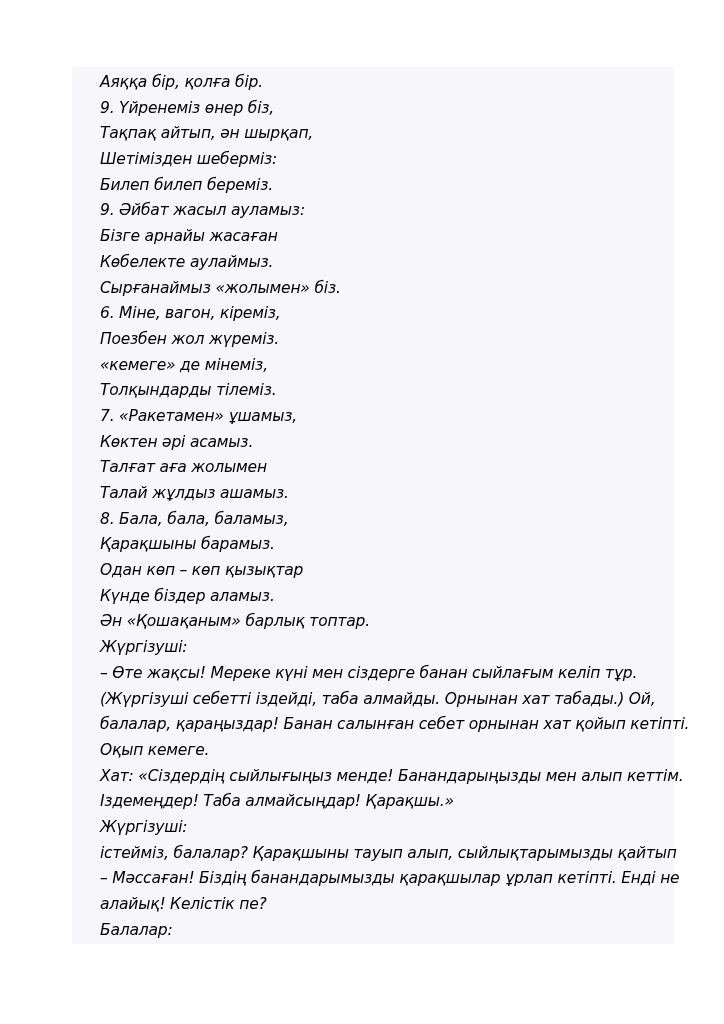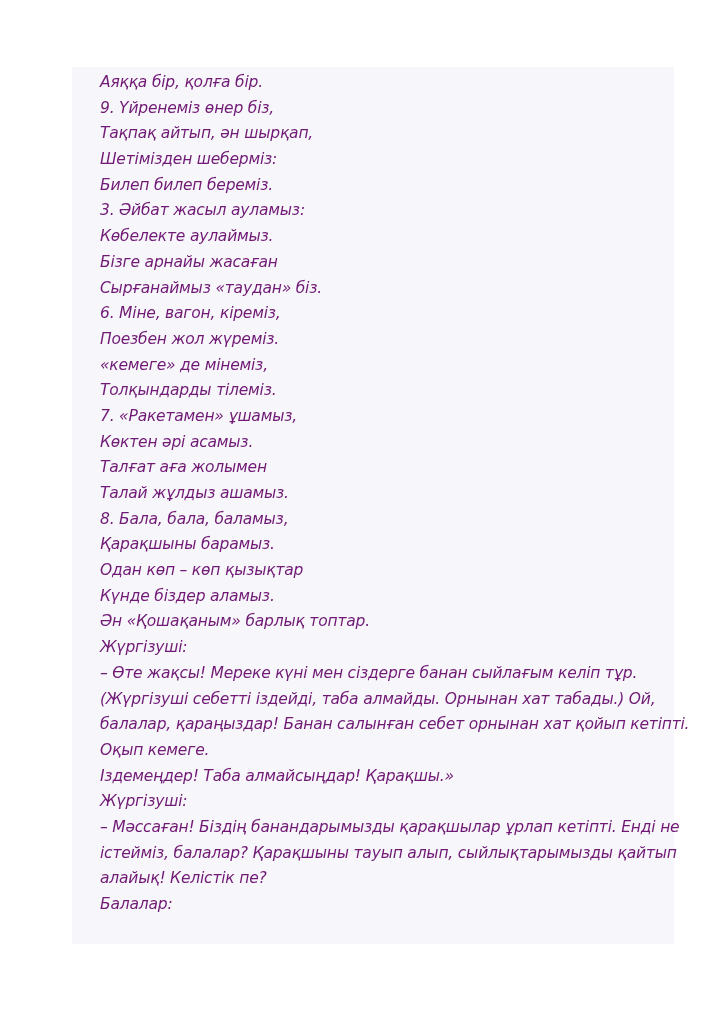--- a/index.html
+++ b/index.html
@@ -27,57 +27,58 @@
     box-sizing: border-box;
     padding: 3px 20px 0 28px;
   }
   .text-line {
     font-family: "DejaVu Sans", sans-serif;
     font-style: italic;
     font-size: 15.5px;
     line-height: 25.7px;
     height: 25.7px;
     letter-spacing: -0.2px;
-    color: #701a75;
+    color: #000000;
     white-space: pre;
     overflow: visible;
   }
 </style>
 </head>
 <body>
 
 <div class="page">
   <div class="text-block">
       <div class="text-line">Аяққа бір, қолға бір.</div>
       <div class="text-line">9. Үйренеміз өнер біз,</div>
       <div class="text-line">Тақпақ айтып, ән шырқап,</div>
       <div class="text-line">Шетімізден шеберміз:</div>
       <div class="text-line">Билеп билеп береміз.</div>
-      <div class="text-line">3. Әйбат жасыл ауламыз:</div>
+      <div class="text-line">9. Әйбат жасыл ауламыз:</div>
+      <div class="text-line">Бізге арнайы жасаған</div>
       <div class="text-line">Көбелекте аулаймыз.</div>
-      <div class="text-line">Бізге арнайы жасаған</div>
-      <div class="text-line">Сырғанаймыз «таудан» біз.</div>
+      <div class="text-line">Сырғанаймыз «жолымен» біз.</div>
       <div class="text-line">6. Міне, вагон, кіреміз,</div>
       <div class="text-line">Поезбен жол жүреміз.</div>
       <div class="text-line">«кемеге» де мінеміз,</div>
       <div class="text-line">Толқындарды тілеміз.</div>
       <div class="text-line">7. «Ракетамен» ұшамыз,</div>
       <div class="text-line">Көктен әрі асамыз.</div>
       <div class="text-line">Талғат аға жолымен</div>
       <div class="text-line">Талай жұлдыз ашамыз.</div>
       <div class="text-line">8. Бала, бала, баламыз,</div>
       <div class="text-line">Қарақшыны барамыз.</div>
       <div class="text-line">Одан көп – көп қызықтар</div>
       <div class="text-line">Күнде біздер аламыз.</div>
       <div class="text-line">Ән «Қошақаным» барлық топтар.</div>
       <div class="text-line">Жүргізуші:</div>
       <div class="text-line">– Өте жақсы! Мереке күні мен сіздерге банан сыйлағым келіп тұр.</div>
       <div class="text-line">(Жүргізуші себетті іздейді, таба алмайды. Орнынан хат табады.) Ой,</div>
       <div class="text-line">балалар, қараңыздар! Банан салынған себет орнынан хат қойып кетіпті.</div>
       <div class="text-line">Оқып кемеге.</div>
+      <div class="text-line">Хат: «Сіздердің сыйлығыңыз менде! Банандарыңызды мен алып кеттім.</div>
       <div class="text-line">Іздемеңдер! Таба алмайсыңдар! Қарақшы.»</div>
       <div class="text-line">Жүргізуші:</div>
+      <div class="text-line">істейміз, балалар? Қарақшыны тауып алып, сыйлықтарымызды қайтып</div>
       <div class="text-line">– Мәссаған! Біздің банандарымызды қарақшылар ұрлап кетіпті. Енді не</div>
-      <div class="text-line">істейміз, балалар? Қарақшыны тауып алып, сыйлықтарымызды қайтып</div>
       <div class="text-line">алайық! Келістік пе?</div>
       <div class="text-line">Балалар:</div>
     </div>
 </div>
 
 </body></html>

